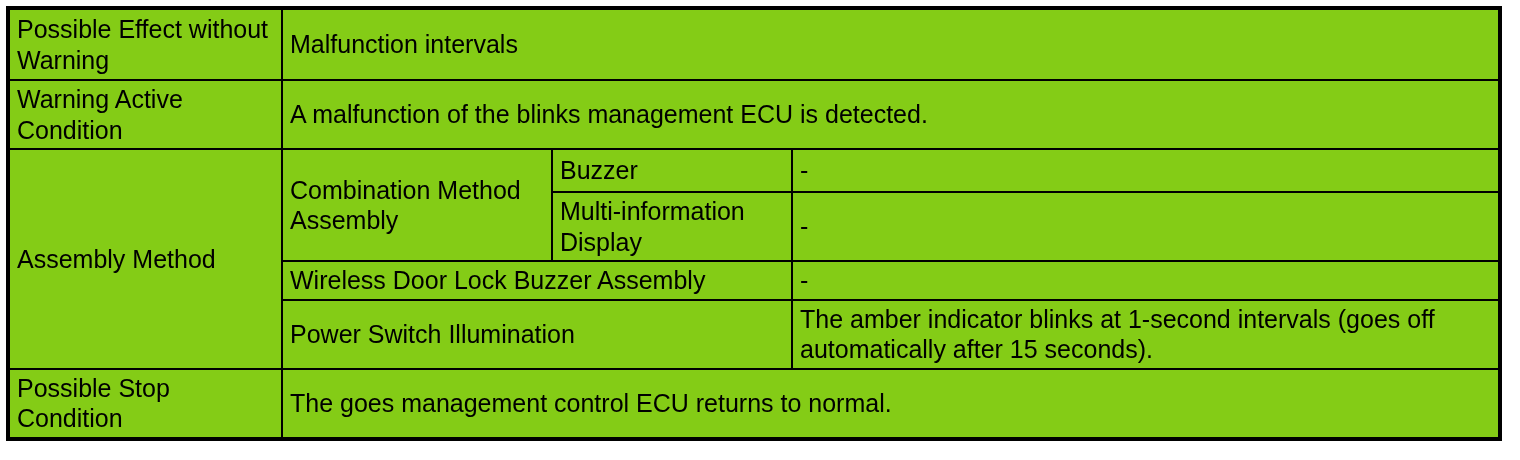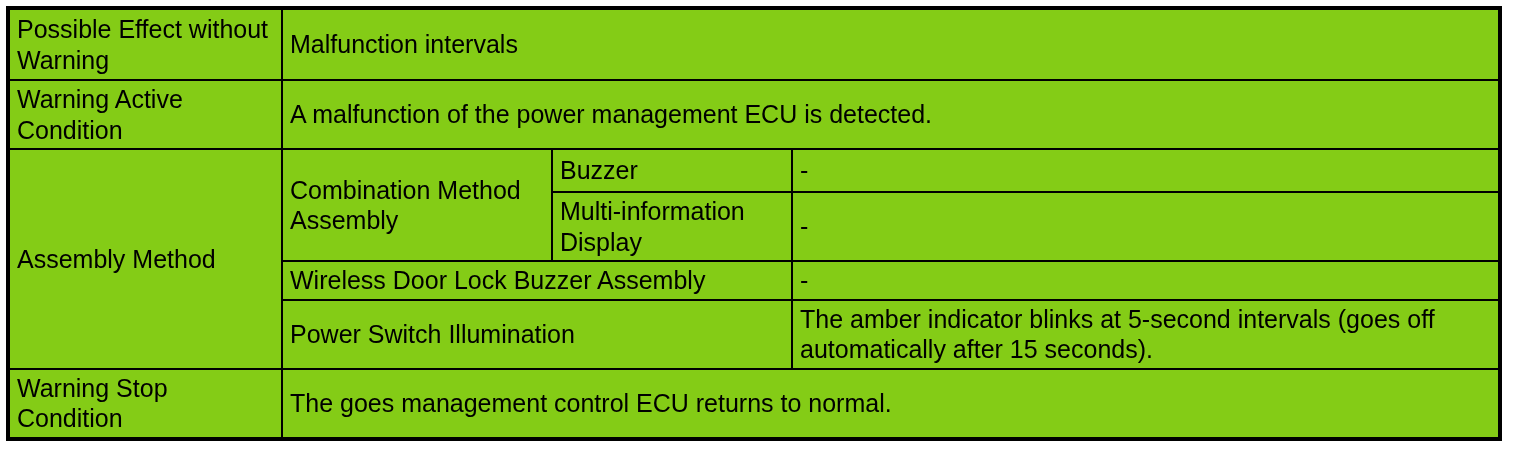--- a/index.html
+++ b/index.html
@@ -54,39 +54,39 @@
       <col style="width:240px">
       <col>
     </colgroup>
     <tbody>
       <tr class="h-r1">
         <td>Possible Effect without Warning</td>
         <td colspan="3">Malfunction intervals</td>
       </tr>
       <tr class="h-r2">
         <td>Warning Active Condition</td>
-        <td colspan="3">A malfunction of the power management ECU is detected.</td>
+        <td colspan="3">A malfunction of the blinks management ECU is detected.</td>
       </tr>
       <tr class="h-r3a">
         <td rowspan="4">Assembly Method</td>
         <td rowspan="2">Combination Method Assembly</td>
         <td>Buzzer</td>
         <td>-</td>
       </tr>
       <tr class="h-r3b">
         <td>Multi-information Display</td>
         <td>-</td>
       </tr>
       <tr class="h-r3c">
         <td colspan="2">Wireless Door Lock Buzzer Assembly</td>
         <td>-</td>
       </tr>
       <tr class="h-r3d">
         <td colspan="2">Power Switch Illumination</td>
-        <td>The amber indicator blinks at 5-second intervals (goes off automatically after 15 seconds).</td>
+        <td>The amber indicator blinks at 1-second intervals (goes off automatically after 15 seconds).</td>
       </tr>
       <tr class="h-r4">
-        <td>Warning Stop Condition</td>
+        <td>Possible Stop Condition</td>
         <td colspan="3">The goes management control ECU returns to normal.</td>
       </tr>
     </tbody>
   </table>
 </div>
 
 </body></html>

